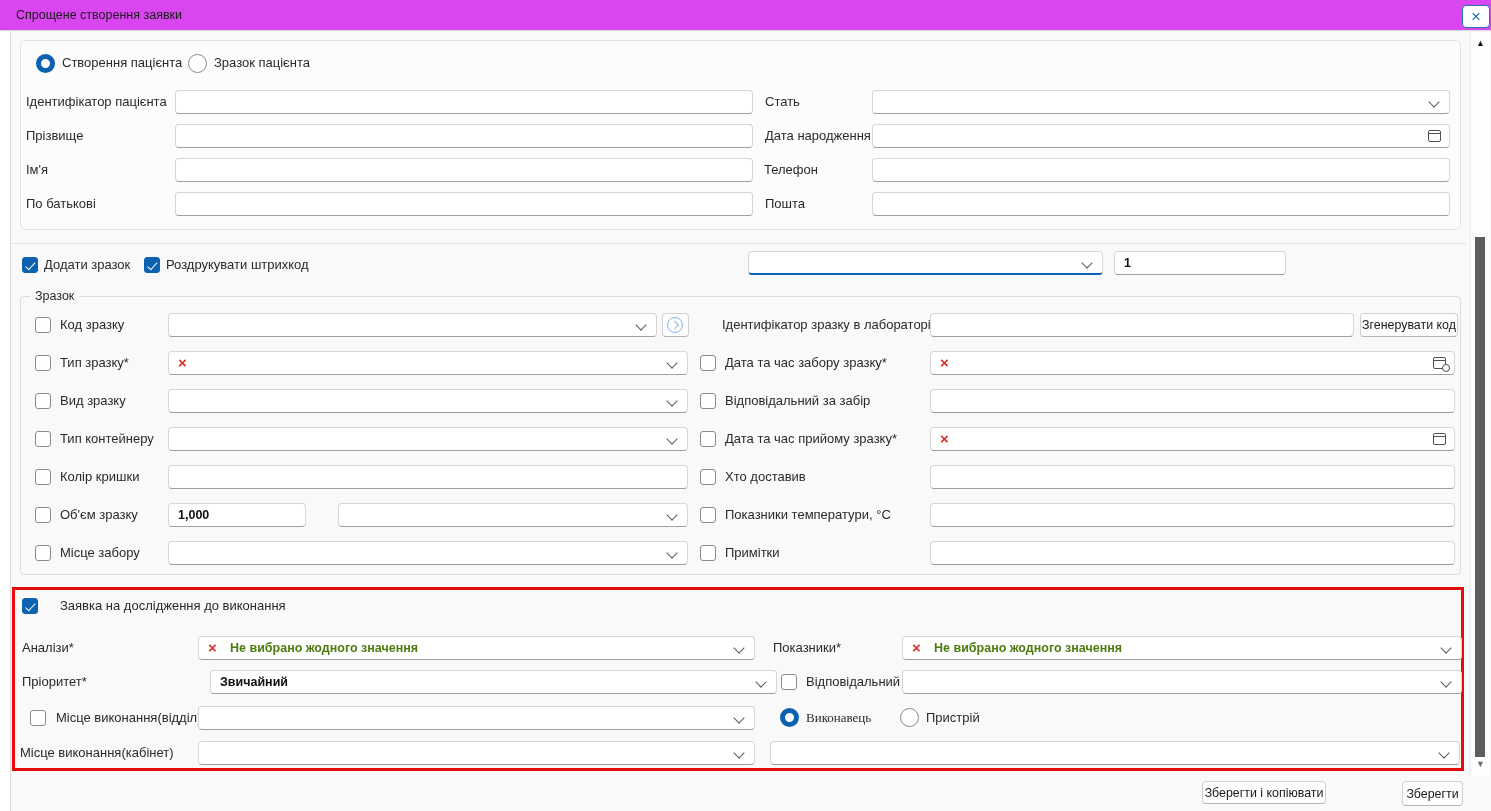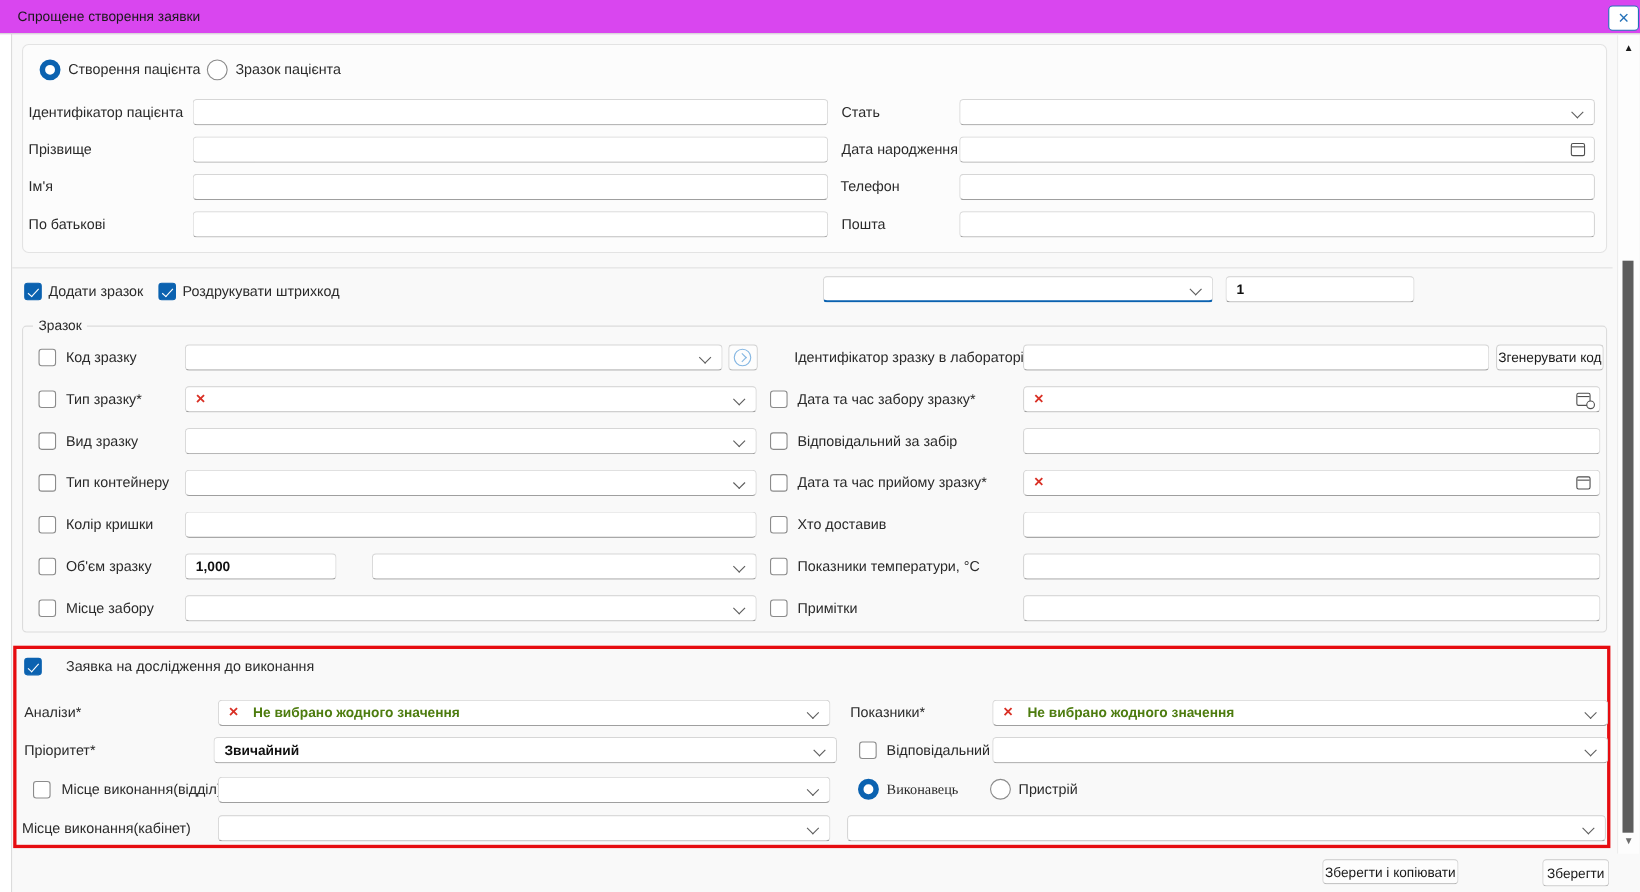--- a/index.html
+++ b/index.html
@@ -202,21 +202,21 @@
     <span class="chev"></span>
   </div>
   <span class="lbl" style="left:773px;top:636px;">Показники*</span>
   <div class="select" style="left:902px;top:636px;width:560px;">
     <span class="redx">×</span>
     <span class="ph">Не вибрано жодного значення</span>
     <span class="chev"></span>
   </div>
 
   <span class="lbl" style="left:22px;top:670px;">Пріоритет*</span>
-  <div class="select" style="left:194px;top:670px;width:567px;">
+  <div class="select" style="left:210px;top:670px;width:567px;">
     <span class="bval">Звичайний</span>
     <span class="chev"></span>
   </div>
   <div class="cb" style="left:781px;top:674px;"></div>
   <span class="lbl" style="left:806px;top:670px;">Відповідальний</span>
   <div class="select" style="left:902px;top:670px;width:560px;">
     <span class="chev"></span>
   </div>
 
   <div class="cb" style="left:30px;top:710px;"></div>

